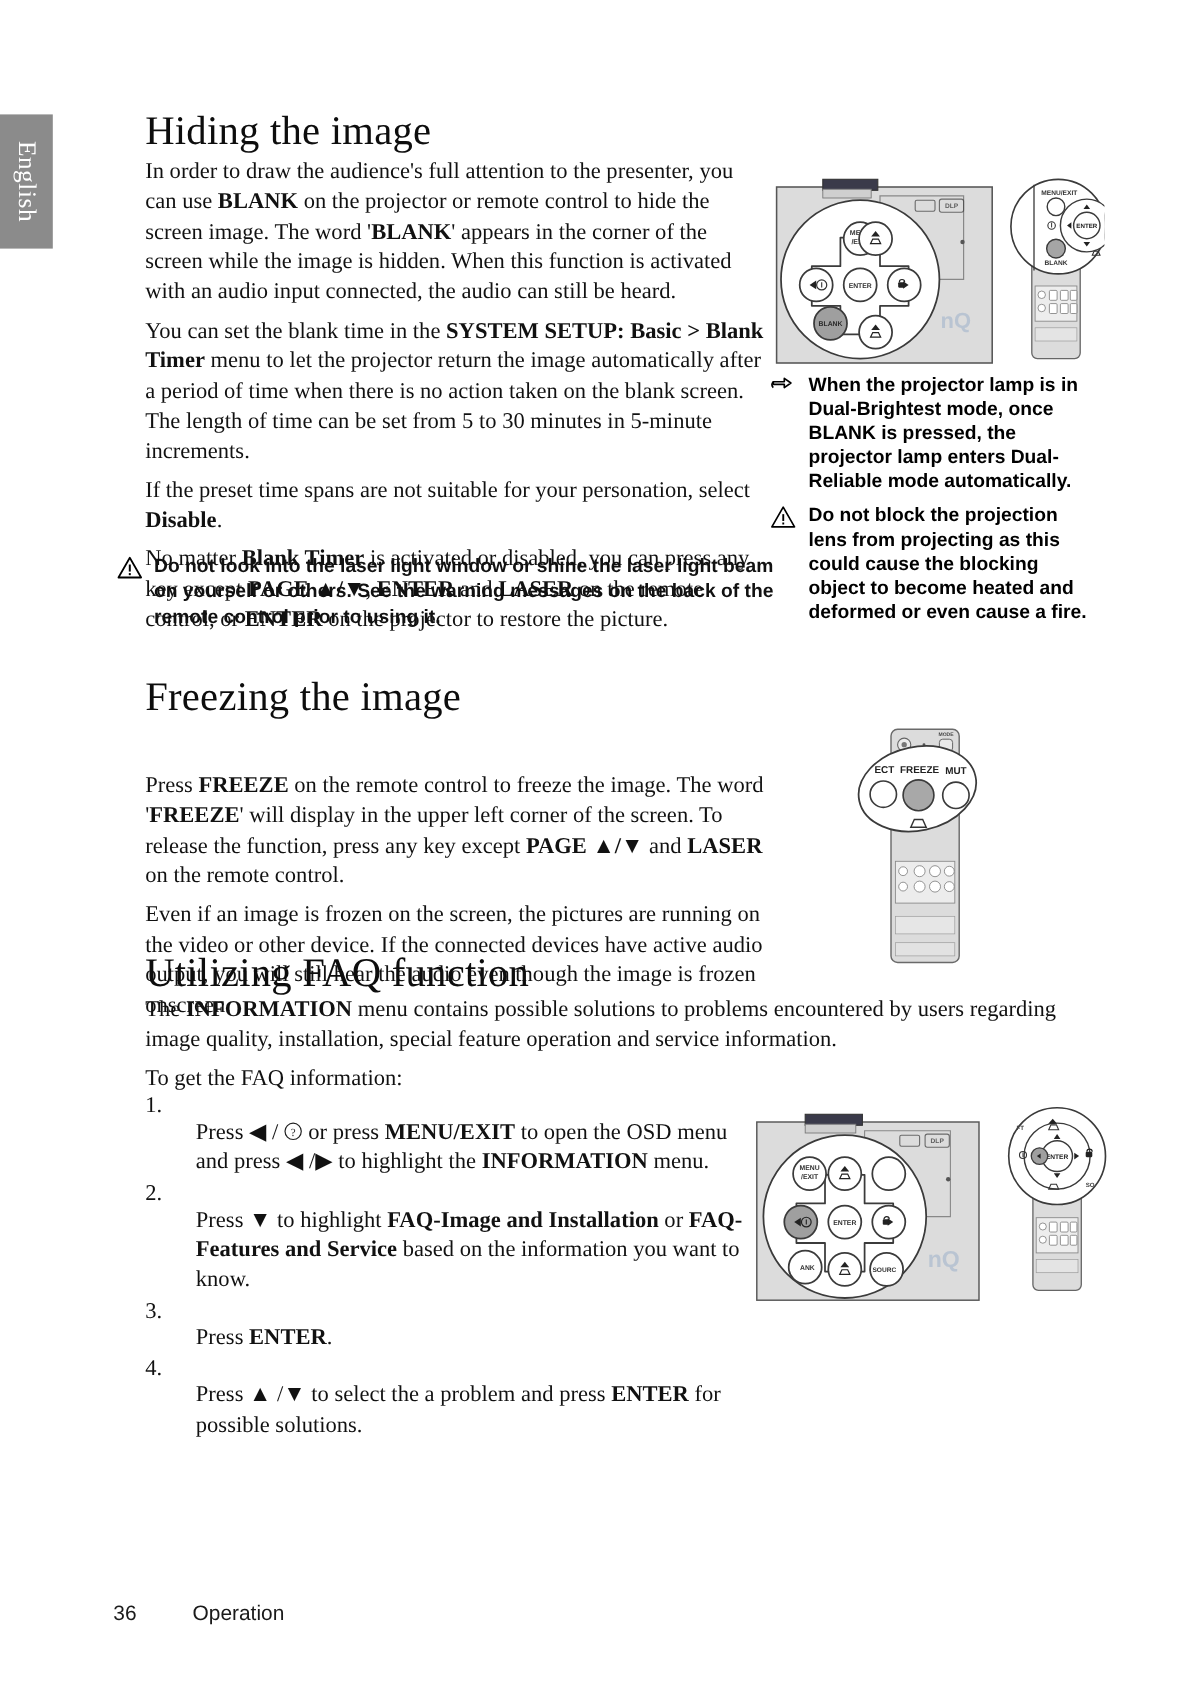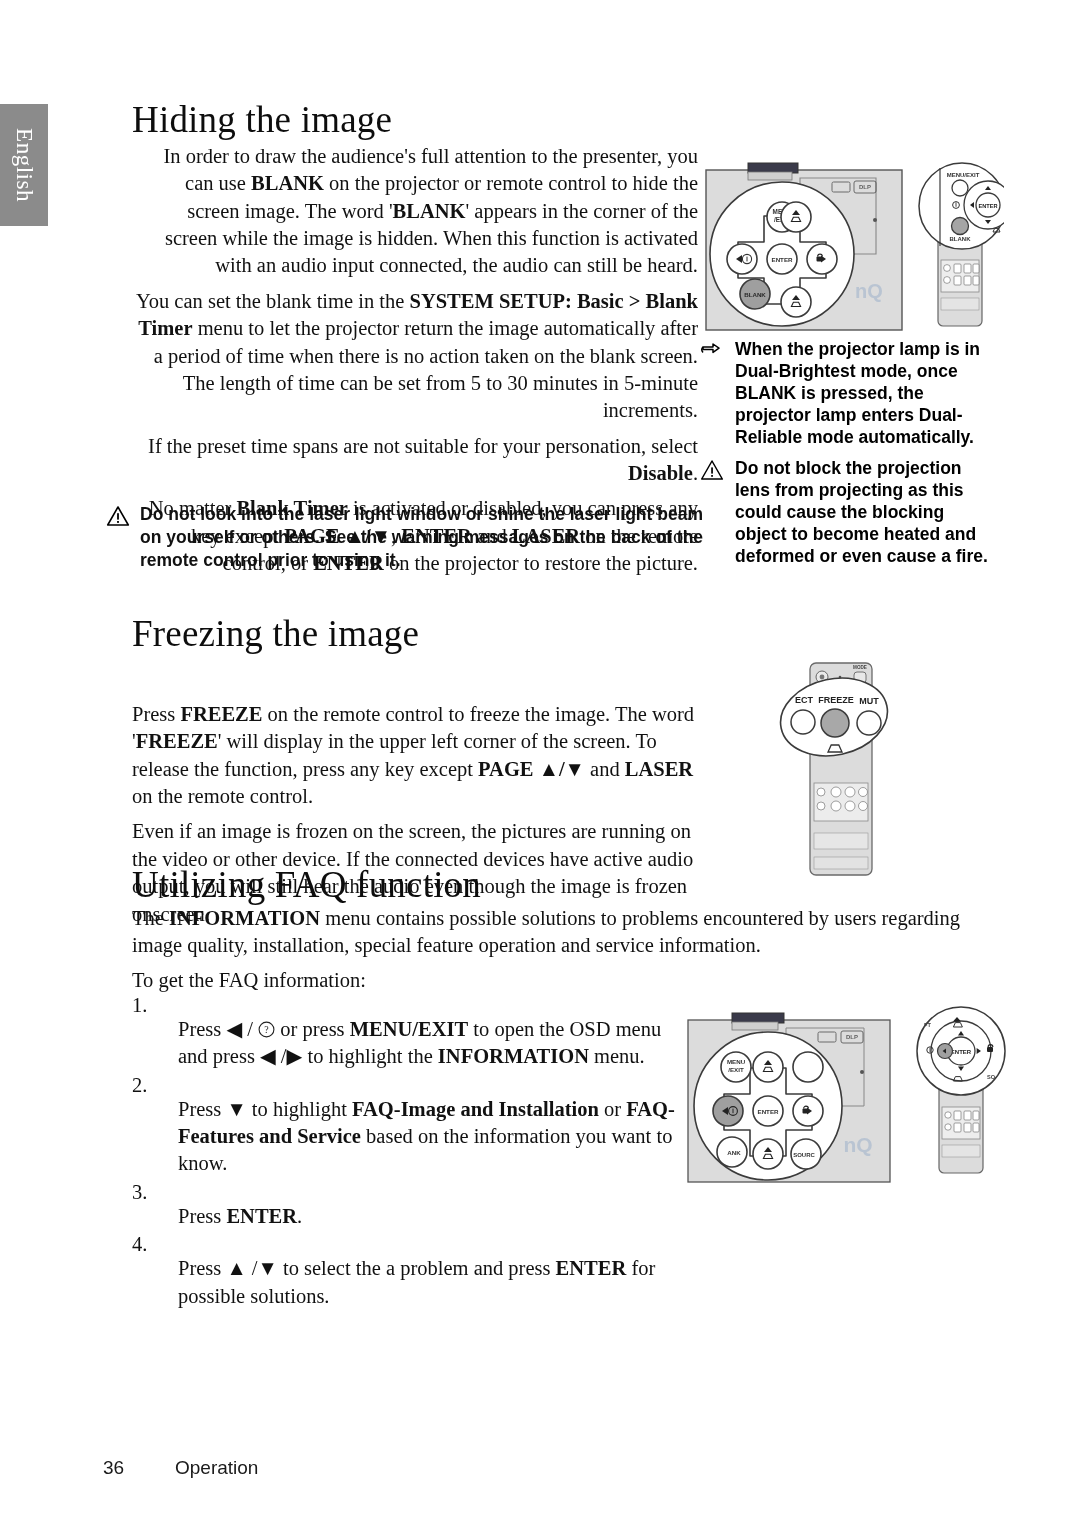--- a/index.html
+++ b/index.html
@@ -118,21 +118,21 @@
 <body>
 
 <div class="page">
 
   <div class="lang-tab">
     <span>English</span>
   </div>
 
   <h1 class="h1" style="position:absolute; left:132px; top:98px;">Hiding the image</h1>
 
-  <div class="body-col" style="top:143px;text-align:right;">
+  <div class="body-col" style="top:143px;">
     <p><span>In order to draw the audience's full attention to the presenter, you can use </span><b>BLANK</b><span> on the projector or remote control to hide the screen image. The word '</span><b>BLANK</b><span>' appears in the corner of the screen while the image is hidden. When this function is activated with an audio input connected, the audio can still be heard.</span></p>
     <p><span>You can set the blank time in the </span><b>SYSTEM SETUP: Basic &gt; Blank Timer</b><span> menu to let the projector return the image automatically after a period of time when there is no action taken on the blank screen. The length of time can be set from 5 to 30 minutes in 5-minute increments.</span></p>
     <p><span>If the preset time spans are not suitable for your personation, select </span><b>Disable</b><span>.</span></p>
     <p><span>No matter </span><b>Blank Timer</b><span> is activated or disabled, you can press any key except </span><b>PAGE ▲/▼</b><span>, </span><b>ENTER</b><span> and </span><b>LASER</b><span> on the remote control, or </span><b>ENTER</b><span> on the projector to restore the picture.</span></p>
   </div>
 
   <div class="warn-inline" style="top:503px;">
     <span class="note-icon">
       <svg width="24" height="22" viewBox="0 0 24 22">
         <path d="M12 2 L22.3 20 L1.7 20 Z" fill="none" stroke="#000" stroke-width="1.6" stroke-linejoin="round"></path>

